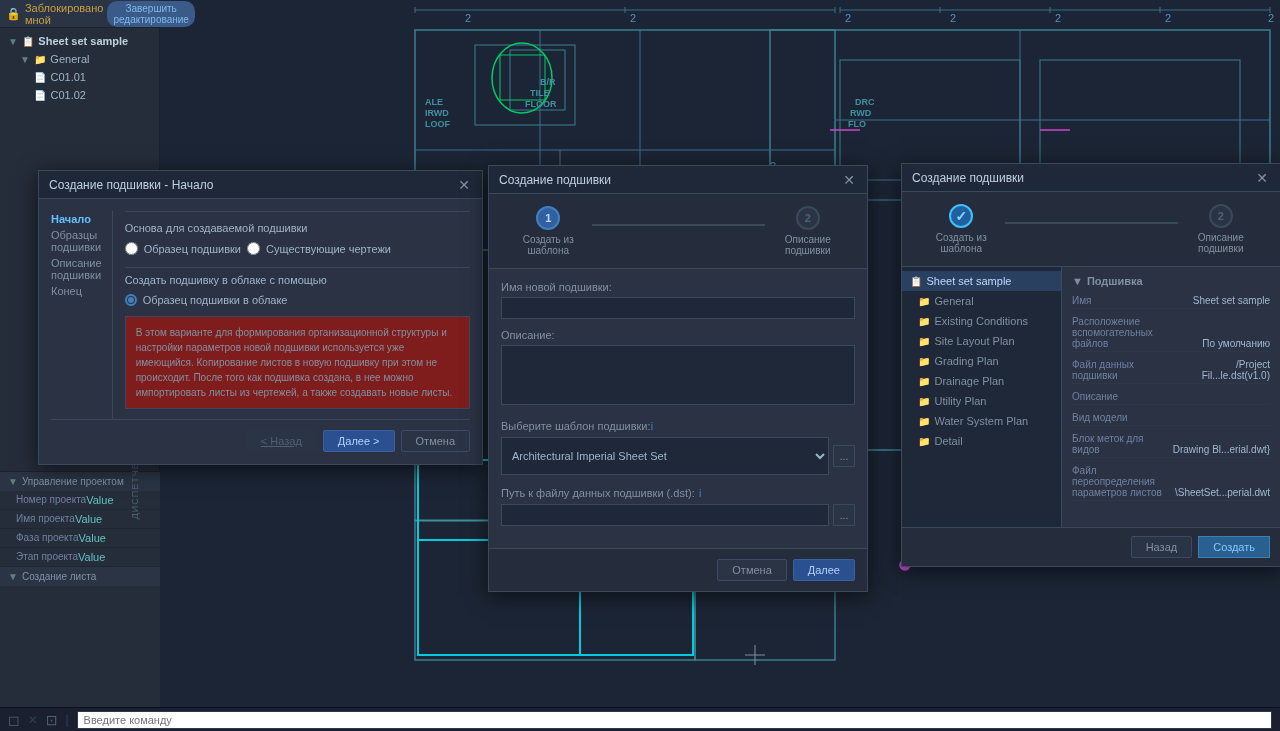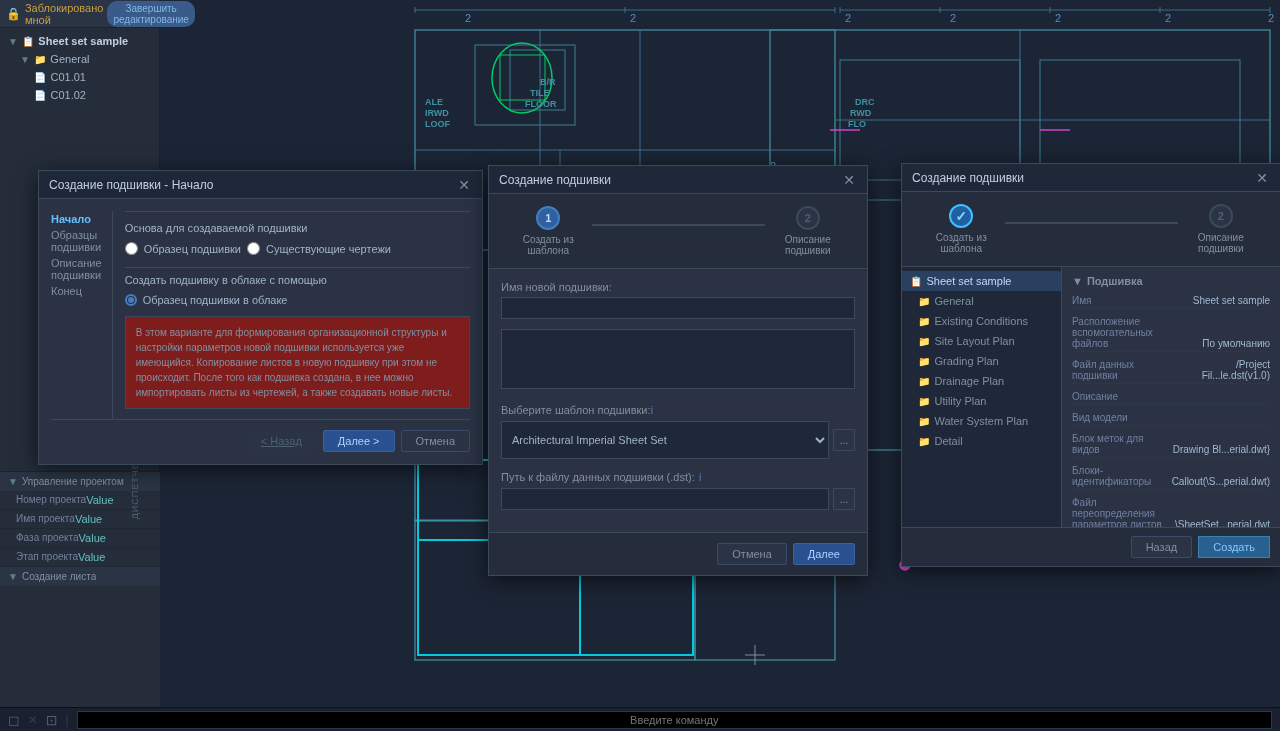--- a/index.html
+++ b/index.html
@@ -142,27 +142,26 @@
       padding: 0 8px;
       gap: 8px;
       z-index: 100;
     }
 
     .status-icon { color: #506070; font-size: 14px; }
     .status-separator { color: #304050; }
 
     .status-input {
       flex: 1;
-      background: #000000;
+      background: #ffffff;
       border: 1px solid #2a3848;
       color: #8090a0;
       padding: 2px 6px;
       font-size: 11px;
       height: 18px;
-      text-align: center;
     }
 
     
     .dialog {
       position: absolute;
       background: #2a3244;
       border: 1px solid #3a4a5a;
       box-shadow: 0 4px 20px rgba(0,0,0,0.6);
       z-index: 50;
       min-width: 200px;
@@ -820,20 +819,21 @@
     </div>
   </div>
 
   <div class="dialog-body">
     <div class="form-group">
       <label class="form-label">Имя новой подшивки:</label>
       <input class="form-input" type="text" style="">
     </div>
 
     <div class="form-group">
+      <label class="form-label">Описание:</label>
       <textarea class="form-textarea" style=""></textarea>
     </div>
 
     <div class="form-group">
       <div style="display:flex;align-items:center;margin-bottom:4px;">
         <label class="form-label" style="margin:0">Выберите шаблон подшивки:</label>
         <span class="info-icon">ℹ</span>
       </div>
       <div class="form-row">
         <select class="form-select">
@@ -942,24 +942,20 @@
         <span class="detail-key">Описание</span>
         <span class="detail-val"></span>
       </div>
       <div class="detail-row">
         <span class="detail-key">Вид модели</span>
         <span class="detail-val"></span>
       </div>
       <div class="detail-row">
         <span class="detail-key">Блок меток для видов</span>
         <span class="detail-val">Drawing Bl...erial.dwt}</span>
-      </div>
-      <div class="detail-row">
-        <span class="detail-key">Блоки-идентификаторы</span>
-        <span class="detail-val">Callout(\S...perial.dwt)</span>
       </div>
       <div class="detail-row">
         <span class="detail-key">Файл переопределения параметров листов</span>
         <span class="detail-val">\SheetSet...perial.dwt</span>
       </div>
 
     </div>
   </div>
 
   <div class="dialog3-footer">

